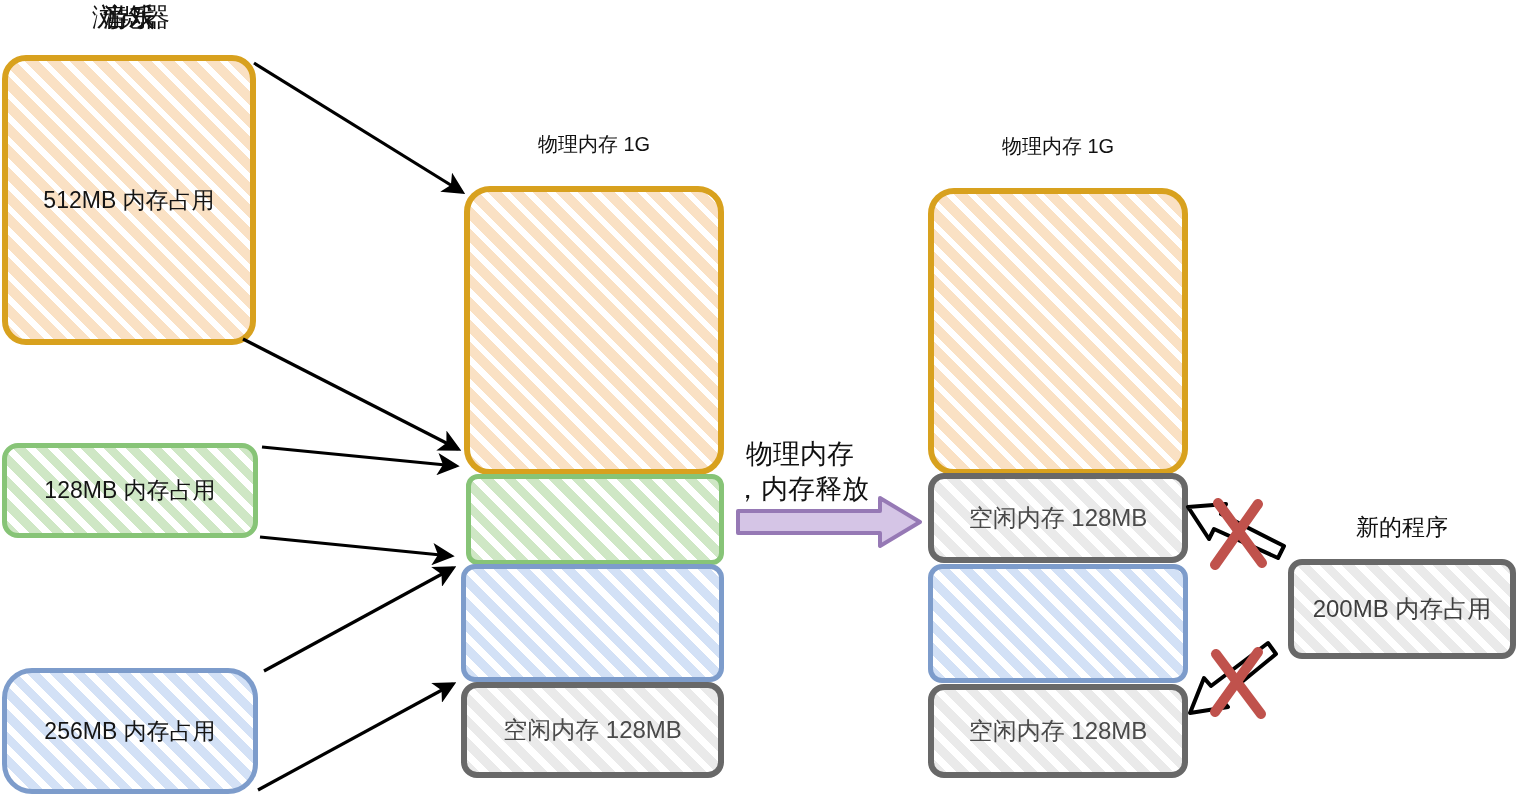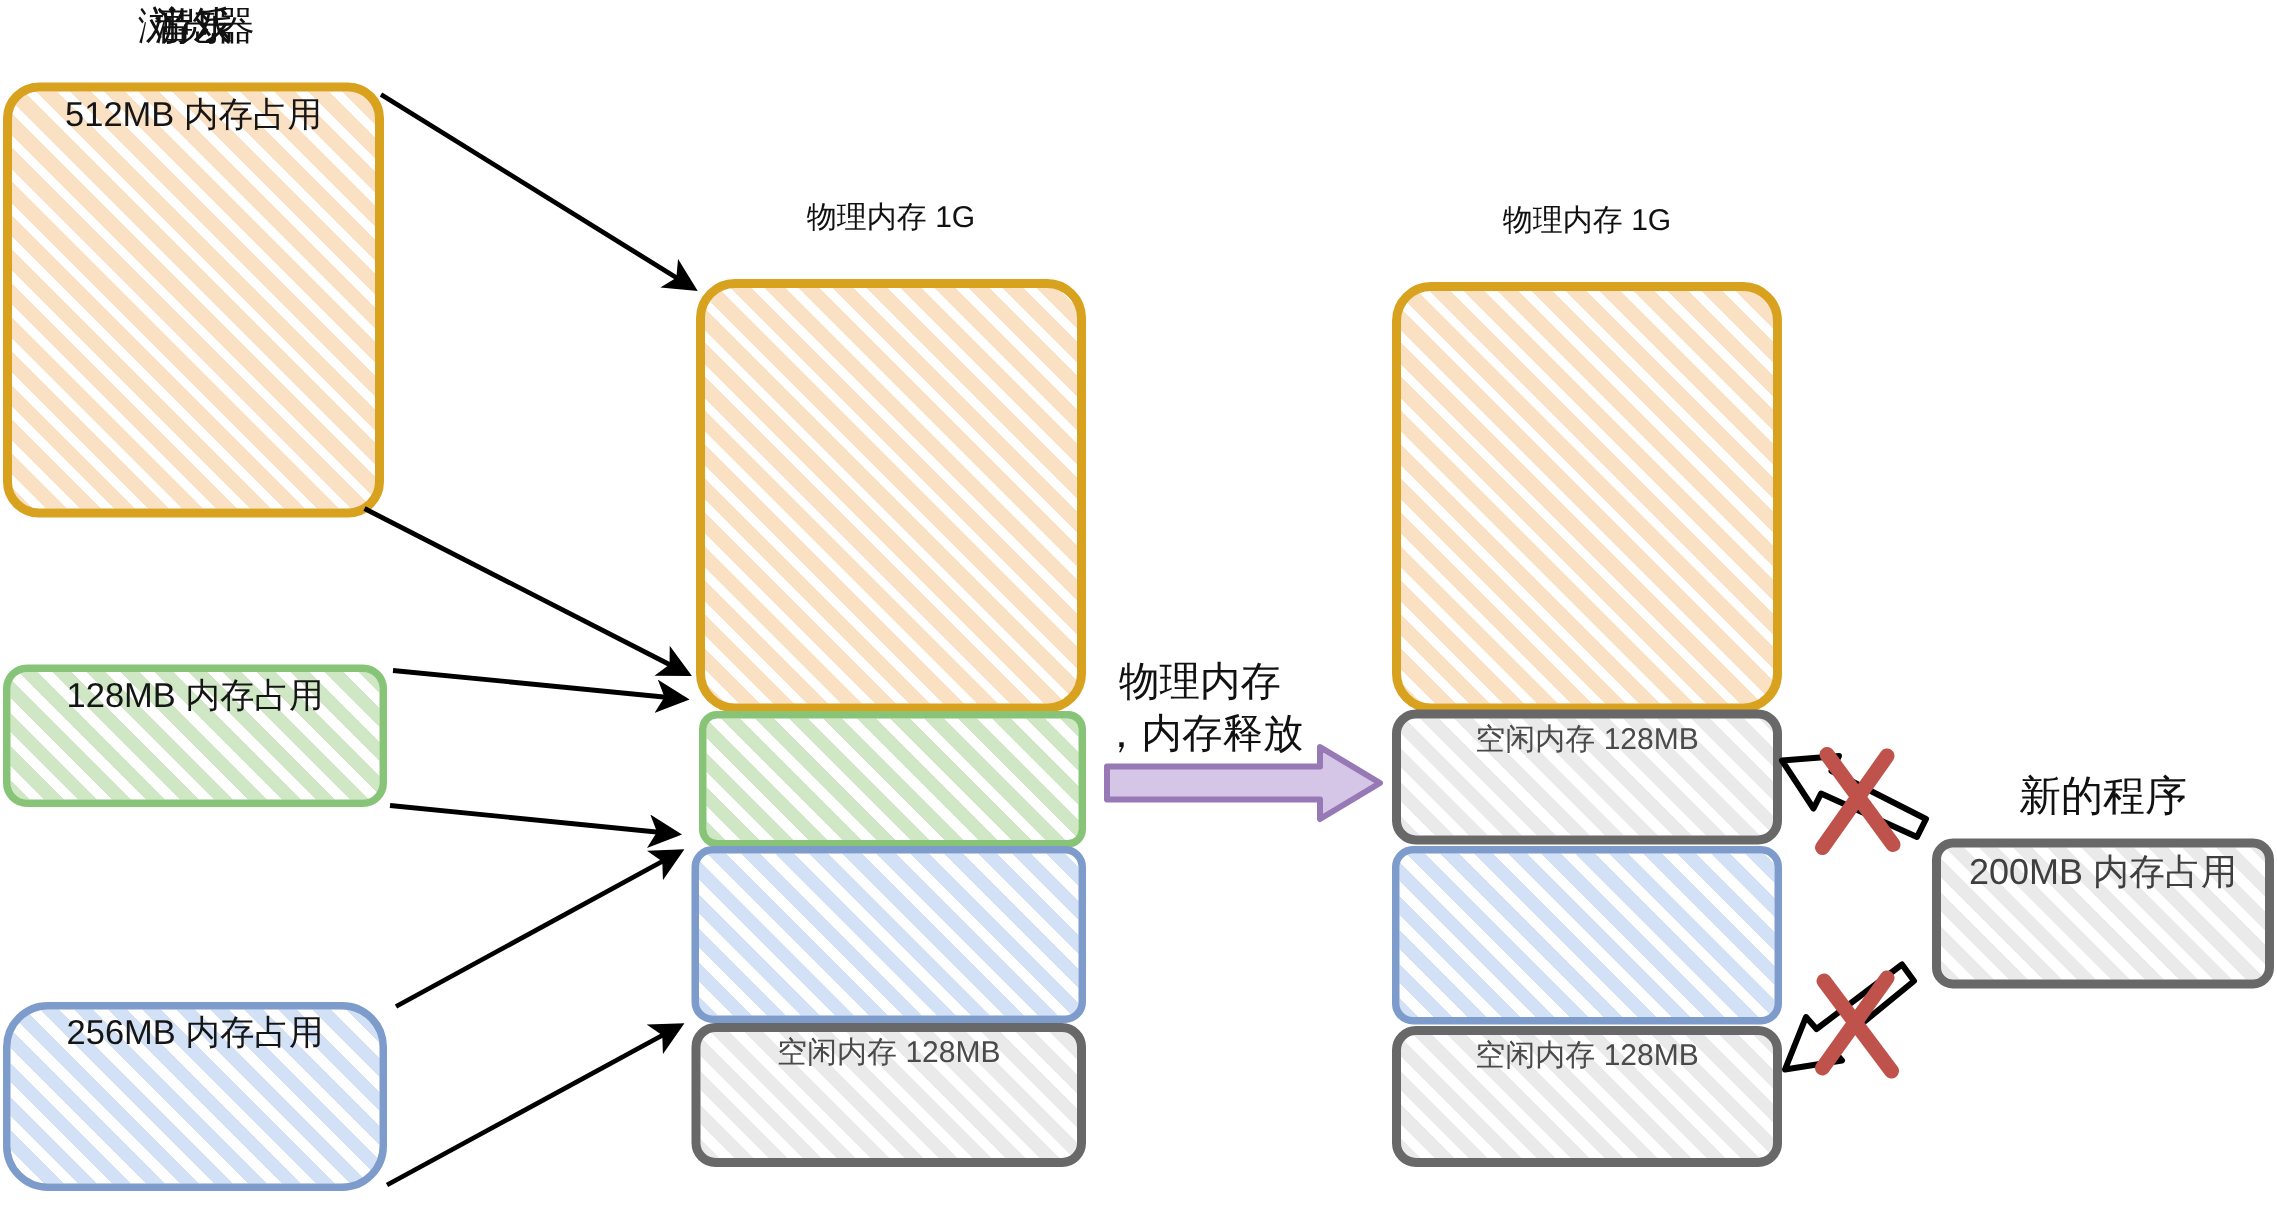--- a/index.html
+++ b/index.html
@@ -1,31 +1,31 @@
 <!DOCTYPE html>
 <html><head>
 <meta charset="utf-8">
 <style>
   html,body{margin:0;padding:0;background:#fff;}
   body{font-family:"Liberation Sans","DejaVu Sans",sans-serif;}
   .canvas{position:relative;width:1518px;height:806px;background:#fff;overflow:hidden;}
 
-  .box{position:absolute;box-sizing:border-box;display:flex;justify-content:center;
+  .box{position:absolute;box-sizing:border-box;display:flex;align-items:center;justify-content:center;
        text-align:center;color:#151515;}
   .hatch-orange{background:repeating-linear-gradient(45deg,#fae1c4 0 10px,#ffffff 10px 16px);
                 border:6px solid #d8a11e;}
   .hatch-green {background:repeating-linear-gradient(45deg,#cfe7c5 0 9px,#ffffff 9px 16px);
                 border:5px solid #87c477;}
   .hatch-blue  {background:repeating-linear-gradient(45deg,#d3e1f6 0 9px,#ffffff 9px 16px);
                 border:5px solid #7d9ccb;}
   .hatch-gray  {background:repeating-linear-gradient(45deg,#eaeaea 0 9px,#ffffff 9px 16px);
                 border:6px solid #686868;}
 
   .box-label{font-size:23px;}
-  .free-label{font-size:20px;color:#4a4a4a;}
+  .free-label{font-size:24px;color:#4a4a4a;}
   .title{position:absolute;font-size:20px;color:#111;text-align:center;}
   .small-title{position:absolute;font-size:26px;color:#111;text-align:center;}
   .transition-text{position:absolute;font-size:27px;color:#111;white-space:nowrap;}
 
   svg.overlay{position:absolute;left:0;top:0;pointer-events:none;}
 </style>
 </head>
 <body>
 
 <div class="canvas">
@@ -69,21 +69,21 @@
   <div class="box hatch-gray" style="left:928px;top:473px;width:260px;height:90px;border-radius:16px;">
     <span class="free-label">空闲内存 128MB</span>
   </div>
   <div class="box hatch-blue" style="left:928px;top:564px;width:260px;height:119px;border-radius:14px;">
     <span class="free-label"></span>
   </div>
   <div class="box hatch-gray" style="left:928px;top:684px;width:260px;height:94px;border-radius:16px;">
     <span class="free-label">空闲内存 128MB</span>
   </div>
 
-  <div class="title" style="left:1288px;top:512px;width:228px;font-size:28px;">新的程序</div>
+  <div class="title" style="left:1288px;top:512px;width:228px;font-size:23px;">新的程序</div>
   <div class="box hatch-gray" style="left:1288px;top:559px;width:228px;height:100px;border-radius:14px;">
     <span class="box-label" style="color:#3f3f3f;font-size:24px;">200MB 内存占用</span>
   </div>
 
   <svg class="overlay" width="1518" height="806" viewBox="0 0 1518 806">
     <defs>
       <marker id="ah" viewBox="0 0 12 12" refX="10" refY="6" markerWidth="7" markerHeight="7" orient="auto-start-reverse">
         <path d="M0,0 L12,6 L0,12 L3,6 z" fill="#000"></path>
       </marker>
     </defs>

